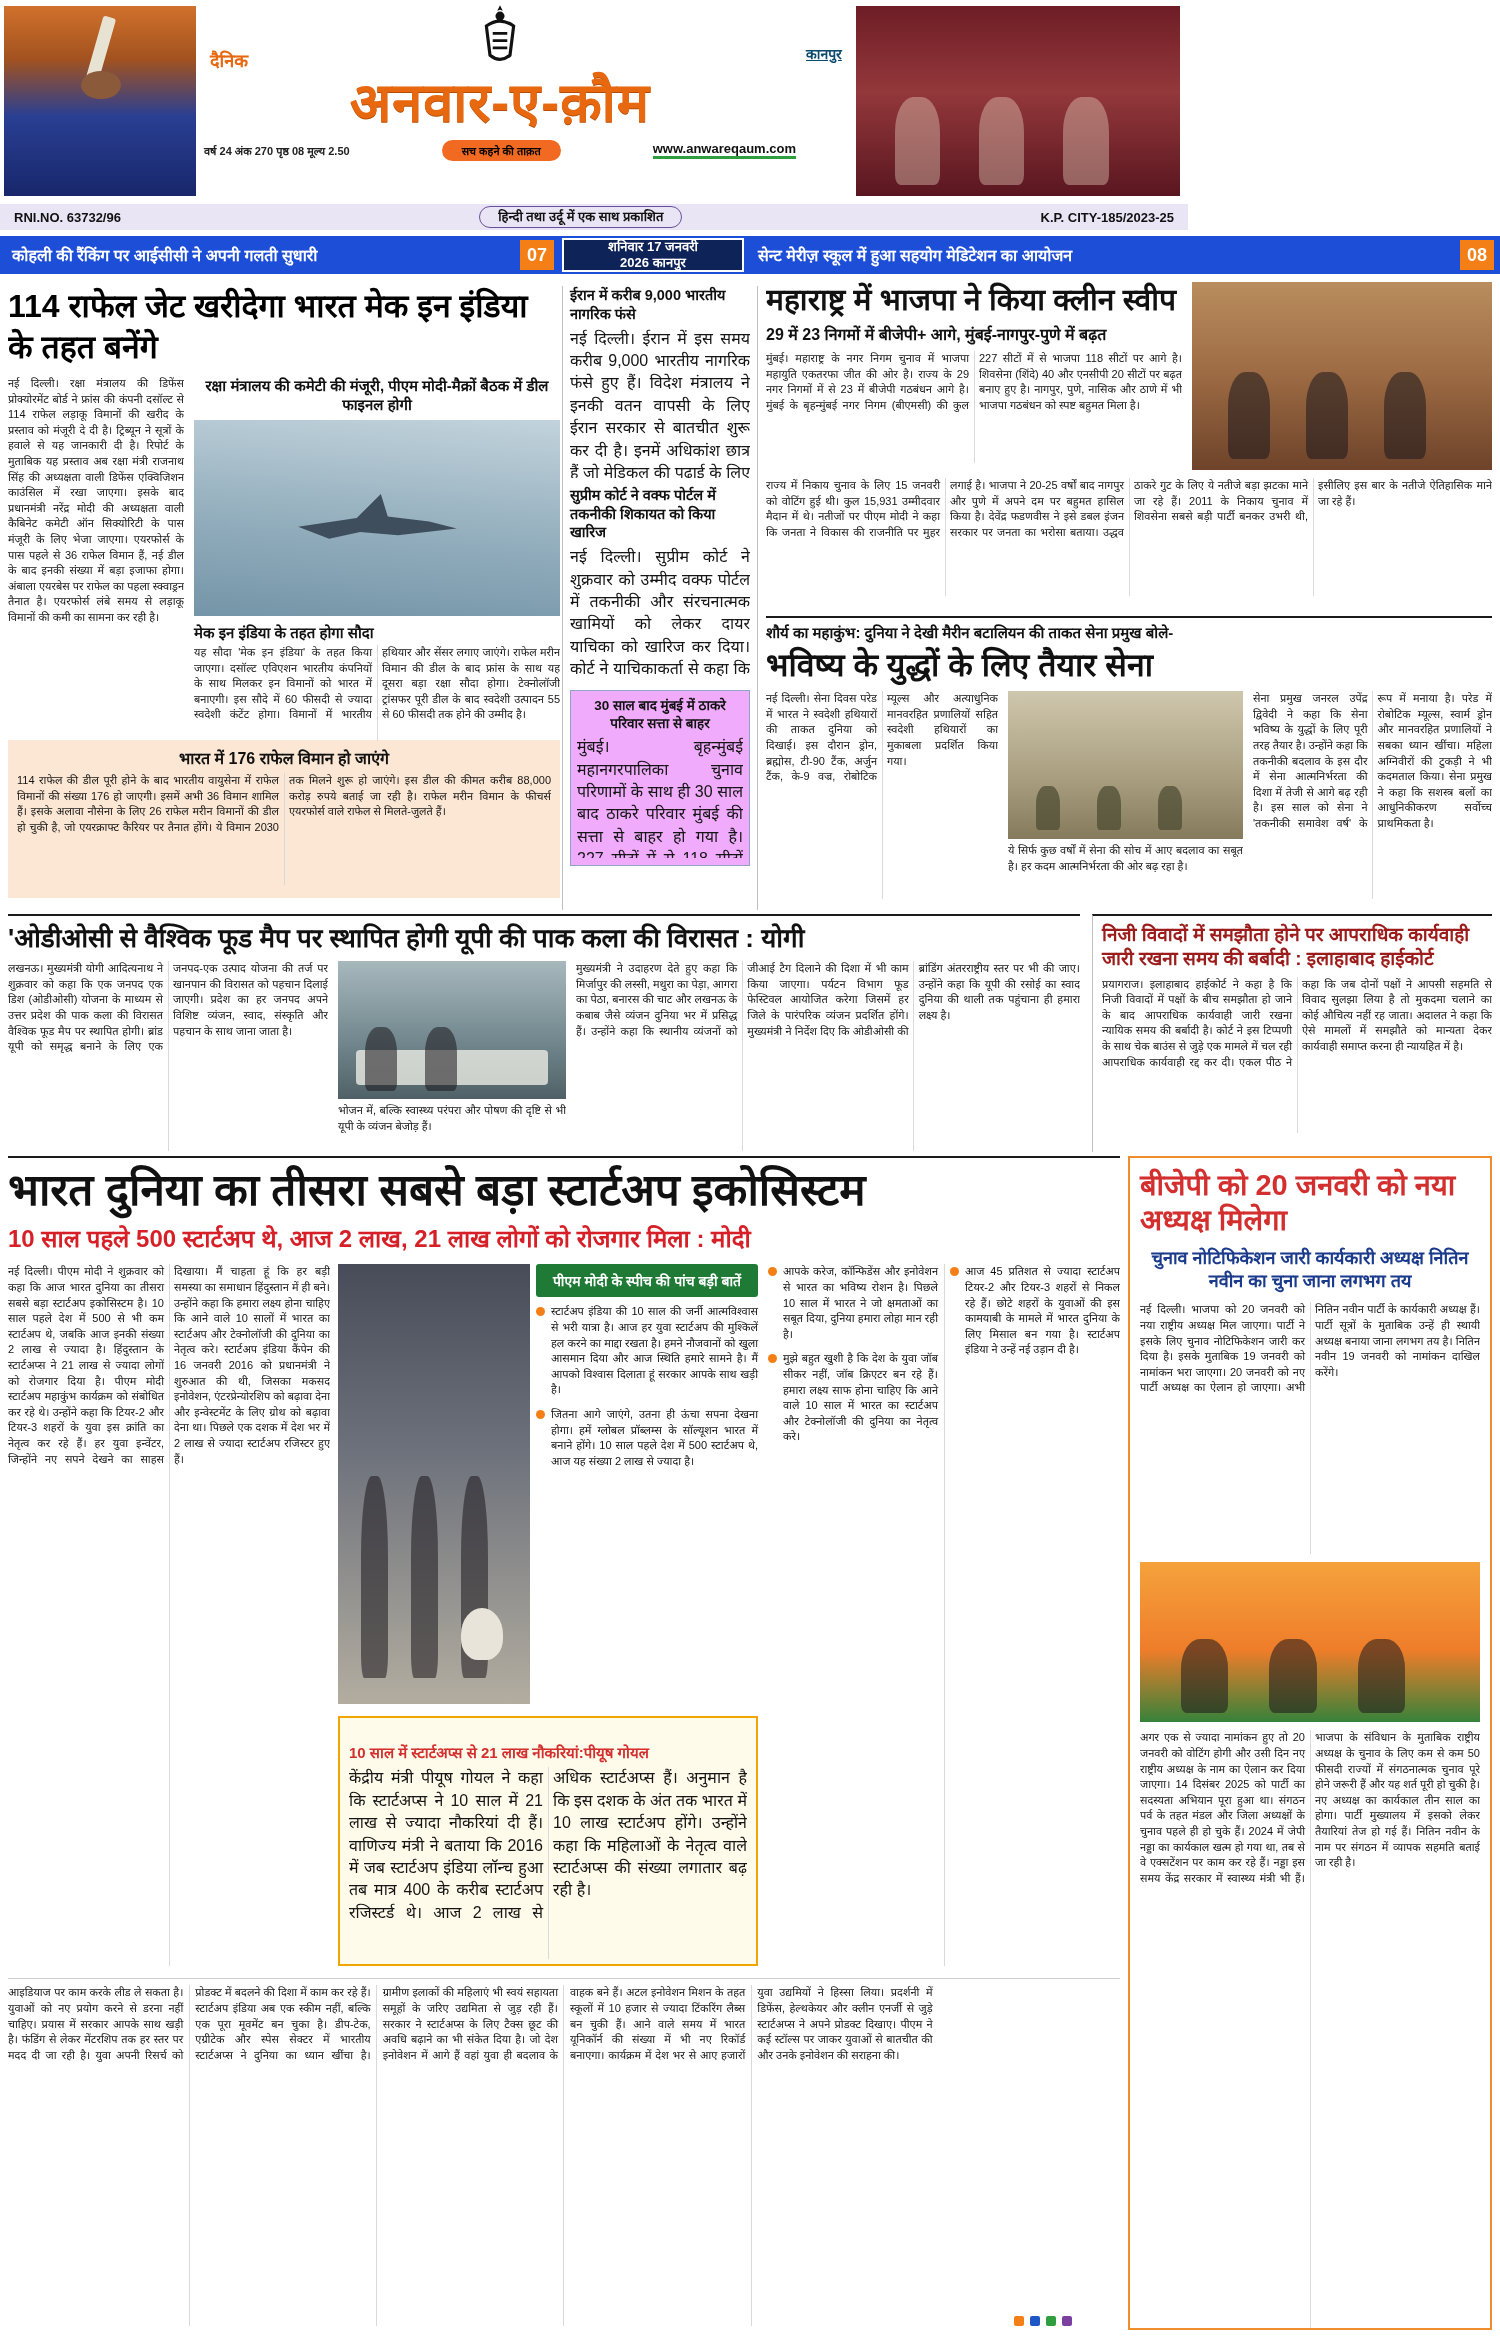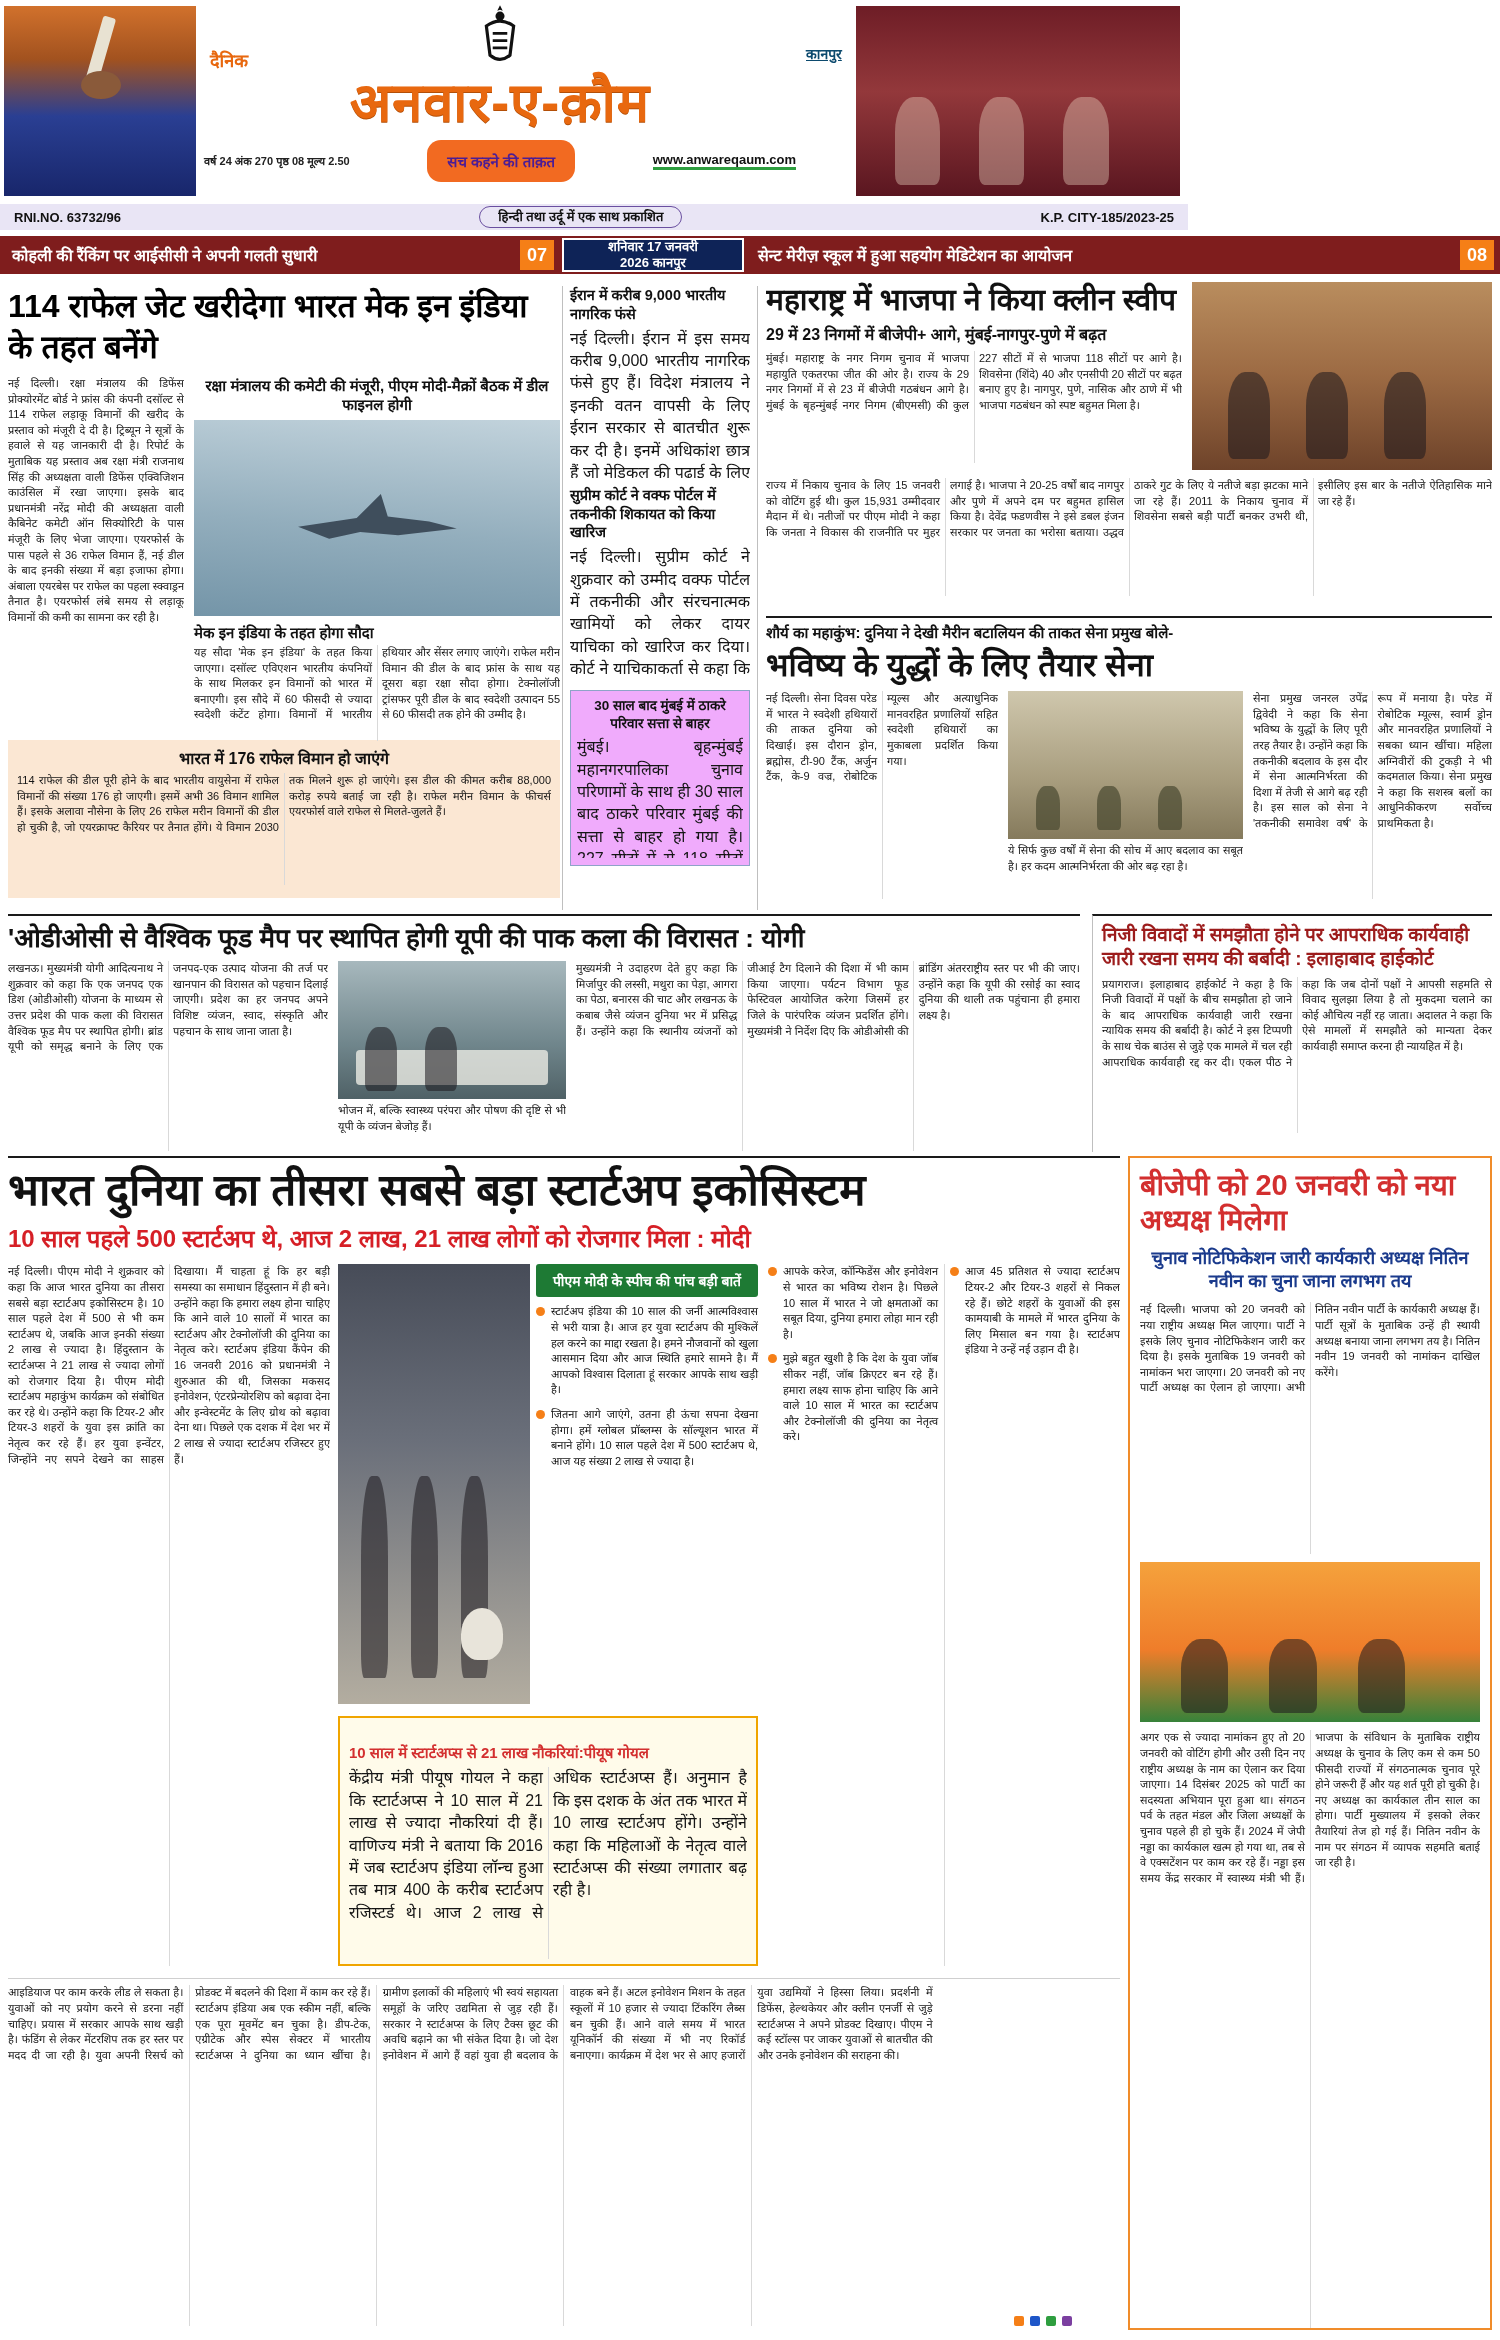--- a/index.html
+++ b/index.html
@@ -21,31 +21,31 @@
 
   .ph-event { position:absolute; left:856px; top:6px; width:324px; height:190px;
     background:linear-gradient(180deg,#6e1d26 0%,#93383b 45%,#5a1620 100%); }
 
   .mast-center { position:absolute; left:200px; top:4px; width:600px; text-align:center; }
   .mast-daily { position:absolute; left:10px; top:44px; color:#e8680f; font-weight:bold; font-size:18px; }
   .mast-emblem { height:66px; }
   .mast-title { font-size:54px; font-weight:bold; color:#e8680f; line-height:1.05; white-space:nowrap; letter-spacing:1px; text-shadow:0 1px 0 #b34f08; }
   .mast-row3 { display:flex; align-items:center; justify-content:space-between; margin-top:9px; padding:0 4px; }
   .mast-edition { font-size:11px; font-weight:bold; color:#222; }
-  .mast-tagline { background:#f26a21; color:#4c1d95; font-weight:bold; font-size:15px; padding:11px 20px; border-radius:14px; }
+  .mast-tagline { background:#f26a21; color:#000000; font-weight:bold; font-size:11px; padding:3px 20px; border-radius:14px; }
   .mast-site { font-size:13px; font-weight:bold; color:#111; border-bottom:3px solid #2e9e3f; }
   .mast-city { position:absolute; left:806px; top:44px; font-size:14px; font-weight:bold; color:#0c4a6e;text-decoration:underline; }
 
   
   .infobar { position:absolute; top:204px; left:0; width:1188px; height:26px; background:#e9e5f5;
     display:flex; align-items:center; justify-content:space-between; padding:0 14px; font-weight:bold; font-size:13px; }
   .info-pill { border:1.5px solid #6a4fa0; border-radius:13px; padding:0 18px; line-height:20px; }
 
   
-  .teaser { position:absolute; top:236px; left:0; width:1500px; height:38px; background:#7f1d1d; display:flex; }
+  .teaser { position:absolute; top:236px; left:0; width:1500px; height:38px; background:#1d4ed8; display:flex; }
   .tz-cell { display:flex; align-items:center; justify-content:space-between; color:#fff; font-weight:bold; font-size:16px; padding:0 6px 0 12px; }
   .tz-left { flex:0 0 560px; }
   .tz-right { flex:1; }
   .pagebox { width:34px; height:30px; background:#f57f17; color:#fff; font-size:18px; font-weight:bold; display:flex; align-items:center; justify-content:center; flex:0 0 34px; margin-left:8px; }
   .tz-date { flex:0 0 182px; background:#0e2357; border:2px solid #fff; margin:2px; color:#fff; text-align:center; font-size:13px; font-weight:bold; display:flex; flex-direction:column; justify-content:center; line-height:1.25; }
 
   
   .content { position:absolute; top:282px; left:0; width:1500px; height:2052px; }
   .art { position:absolute; overflow:hidden; }
   .bt { font-size:11px; line-height:1.42; text-align:justify; color:#151515; overflow:hidden; }

